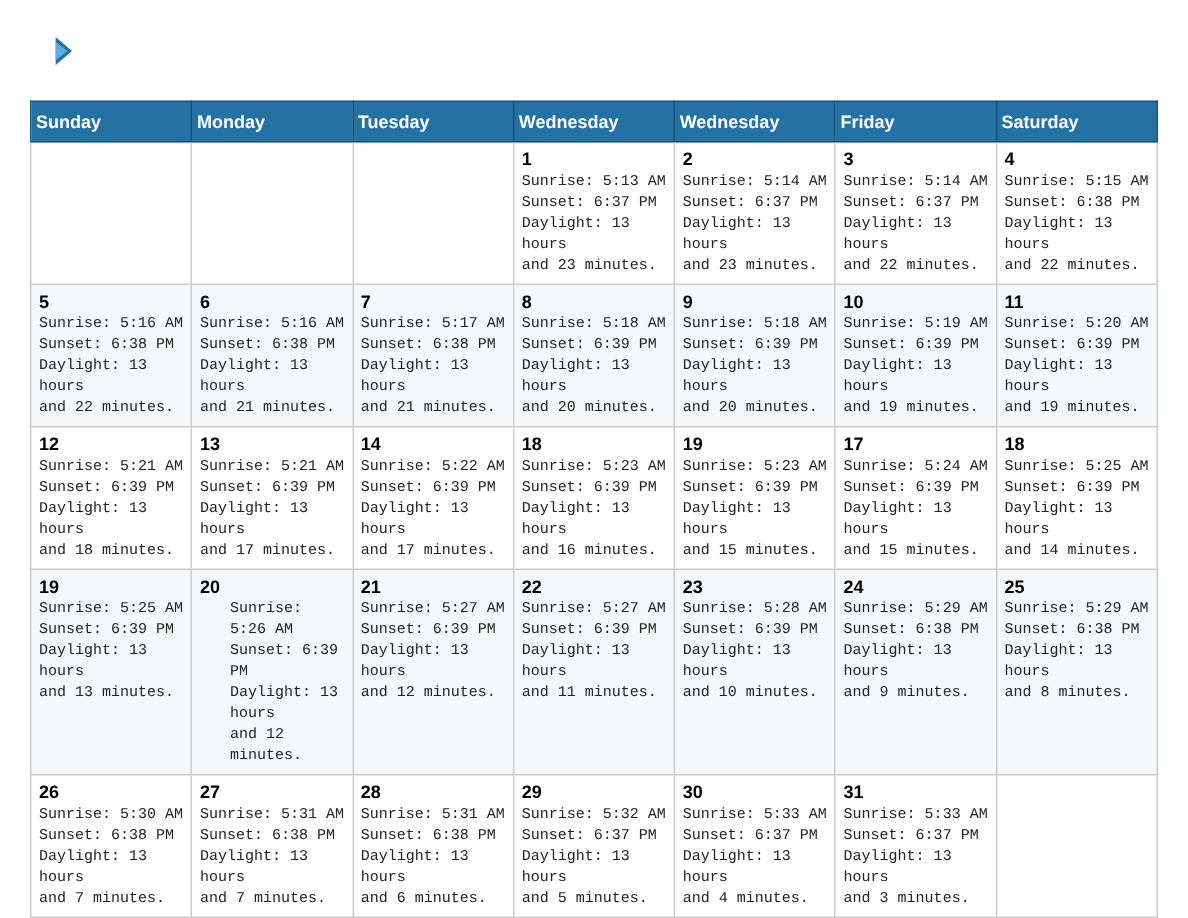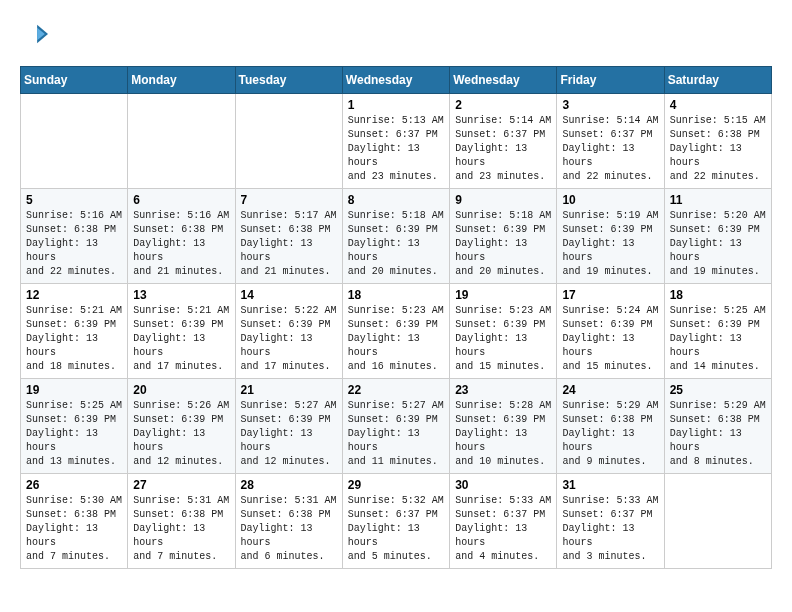--- a/index.html
+++ b/index.html
@@ -245,21 +245,21 @@
       <tr>
         <td>
           <div class="day-num">19</div>
           <div class="day-info" style="white-space: pre-line;">Sunrise: 5:25 AM
 Sunset: 6:39 PM
 Daylight: 13 hours
 and 13 minutes.</div>
         </td>
         <td>
           <div class="day-num">20</div>
-          <div class="day-info" style="white-space: pre-line;">Sunrise: 5:26 AM
+          <div class="day-info" style="white-space: pre-line; margin-left: 20px;">Sunrise: 5:26 AM
 Sunset: 6:39 PM
 Daylight: 13 hours
 and 12 minutes.</div>
         </td>
         <td>
           <div class="day-num">21</div>
           <div class="day-info" style="white-space: pre-line;">Sunrise: 5:27 AM
 Sunset: 6:39 PM
 Daylight: 13 hours
 and 12 minutes.</div>

